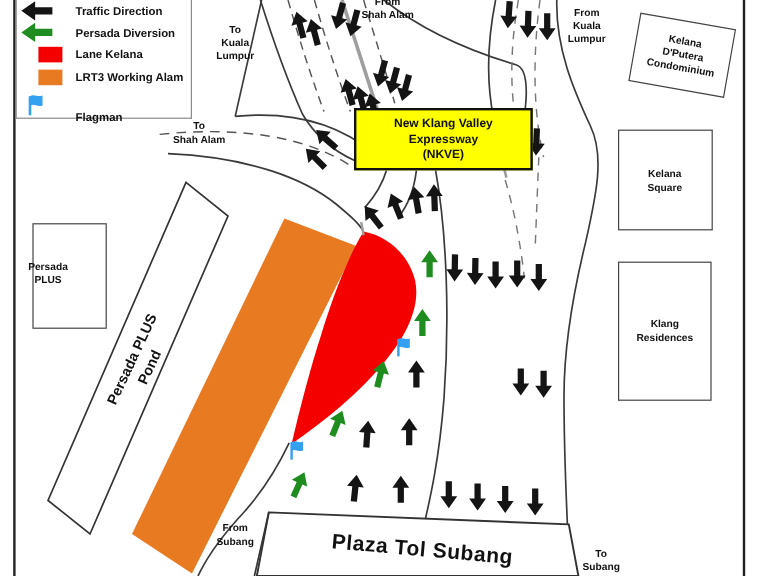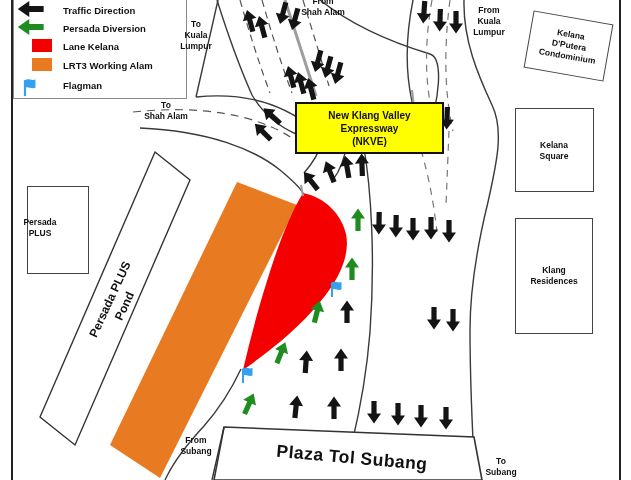--- a/index.html
+++ b/index.html
@@ -14,24 +14,24 @@
     pointer-events:none;
   }
   .lbl.rot10{transform:translate(-50%,-50%) rotate(10deg);}
   .lbl.rotPond{transform:translate(-50%,-50%) rotate(-65deg);font-size:12px;}
   .lbl.rotToll{transform:translate(-50%,-50%) rotate(5deg);font-size:17.5px;letter-spacing:.5px;}
   .box{position:absolute;background:#fff;border:1.5px solid #444;box-sizing:border-box;}
   .nkve{
     position:absolute;left:295px;top:90px;width:149px;height:52px;box-sizing:border-box;
     background:var(--c-nkve-fill,#ffff00);border:2.5px solid #111;
     display:flex;align-items:center;justify-content:center;text-align:center;
-    font-weight:700;font-size:10px;line-height:1.3;white-space:pre-line;margin-top:12px;
+    font-weight:700;font-size:10px;line-height:1.3;white-space:pre-line;
   }
   .legend{
-    position:absolute;left:13px;top:0;width:174px;height:99px;box-sizing:border-box;
+    position:absolute;left:13px;top:0;width:147px;height:99px;box-sizing:border-box;
     border:1.5px solid #8a8a8a;border-top:none;background:transparent;
   }
   .legend-label{position:absolute;left:49px;font-weight:600;font-size:9.5px;white-space:nowrap;transform:translateY(-50%);}
   .swatch{position:absolute;left:18px;width:20px;height:13px;}
   .swatch-red{background:var(--c-lane-closure,#f40000);}
   .swatch-orange{background:var(--c-working-area,#e87a21);}
 </style>
 </head>
 <body>
 
@@ -144,21 +144,21 @@
           <path d="M 0,-13.5 C 3,-15.5 6,-12.5 9.5,-14 L 9.5,-6.5 C 6,-5 3,-8 0,-6.5 Z" fill="#33a0f0"></path>
         </g>
       </g>
   </svg>
 
   <div class="legend">
     <div class="legend-label" style="top:9.5px">Traffic Direction</div>
     <div class="legend-label" style="top:27.5px">Persada Diversion</div>
     <div class="legend-label" style="top:46px">Lane Kelana</div>
     <div class="legend-label" style="top:64.5px">LRT3 Working Alam</div>
-    <div class="legend-label" style="top:85px">Flagman</div>
+    <div class="legend-label" style="top:98px">Flagman</div>
     <div class="swatch swatch-red" style="top:39px"></div>
     <div class="swatch swatch-orange" style="top:58px"></div>
   </div>
 
   <div class="box" style="left:27px;top:186px;width:62px;height:88px"></div>
   <div class="box" style="left:528px;top:17px;width:81px;height:58px;transform:rotate(10deg)"></div>
   <div class="box" style="left:515px;top:108px;width:79px;height:84px"></div>
   <div class="box" style="left:515px;top:218px;width:78px;height:116px"></div>
 
   <div class="nkve">New Klang Valley

